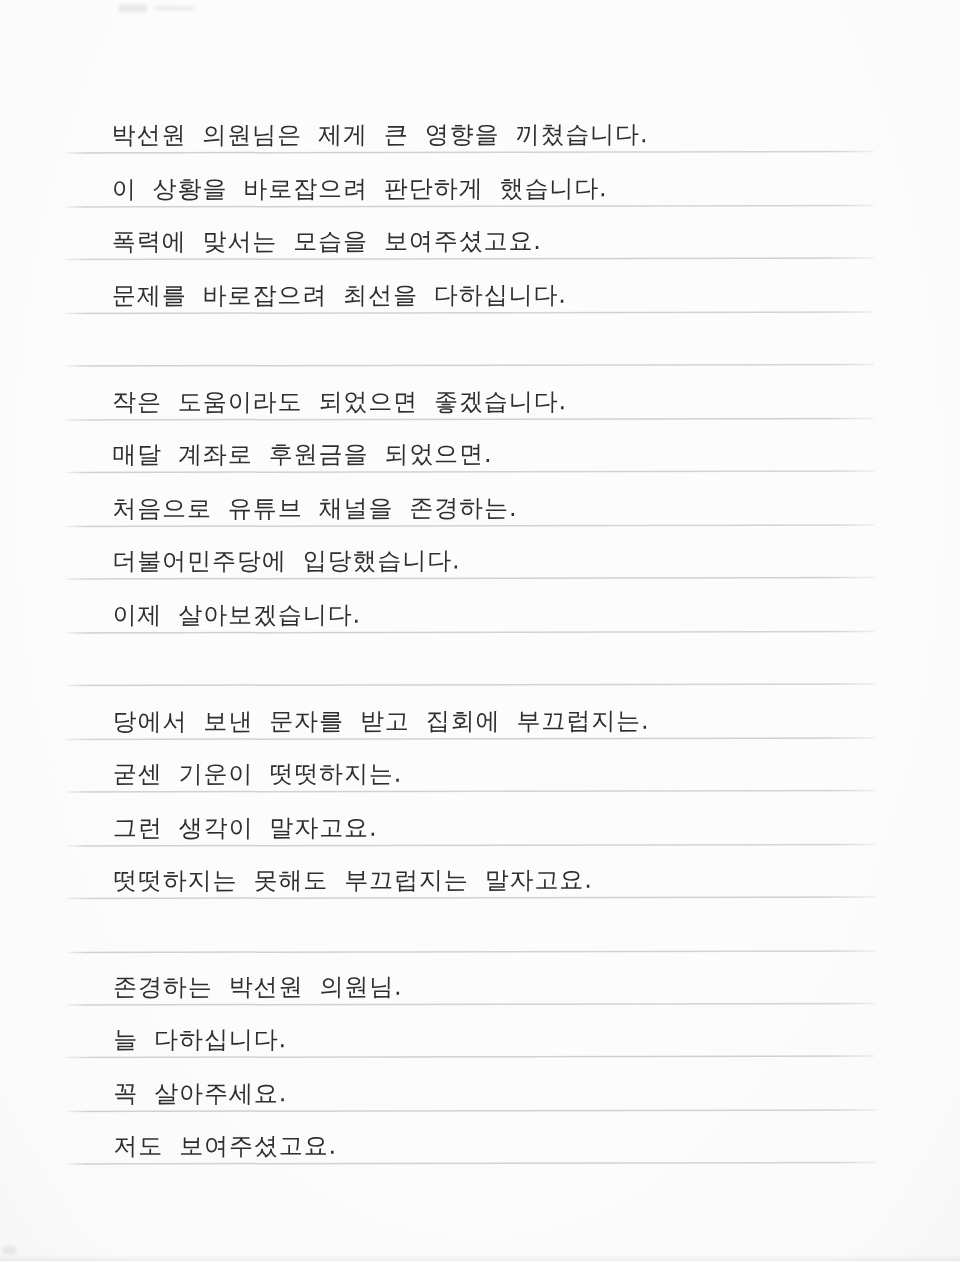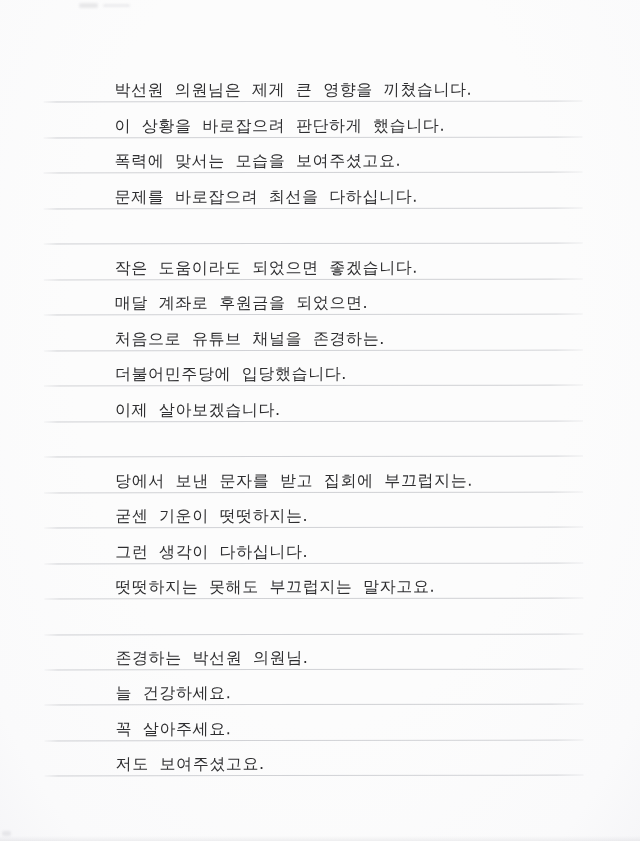--- a/index.html
+++ b/index.html
@@ -57,21 +57,20 @@
       left bottom / 100% 1px no-repeat;
   }
   .hw {
     color: var(--ink);
     font-size: 16px;
     line-height: 1;
     letter-spacing: 0.6px;
     word-spacing: 5px;
     white-space: nowrap;
     transform: skewX(-0.5deg);
-    margin-left: 40px;
   }
   
   .smudge {
     position: absolute;
     border-radius: 2px;
     filter: blur(1px);
     pointer-events: none;
   }
   .s1 { left: 79px;  top: 3px;   width: 19px; height: 5px; background: #e8e8ea; }
   .s2 { left: 103px; top: 4px;   width: 27px; height: 3px; background: #ececee; }
@@ -113,31 +112,31 @@
         <span class="hw">이제 살아보겠습니다.</span>
       </div>
       <div class="row blank"></div>
       <div class="row">
         <span class="hw">당에서 보낸 문자를 받고 집회에 부끄럽지는.</span>
       </div>
       <div class="row">
         <span class="hw">굳센 기운이 떳떳하지는.</span>
       </div>
       <div class="row">
-        <span class="hw">그런 생각이 다하십니다.</span>
+        <span class="hw">그런 생각이 말자고요.</span>
       </div>
       <div class="row">
         <span class="hw">떳떳하지는 못해도 부끄럽지는 말자고요.</span>
       </div>
       <div class="row blank"></div>
       <div class="row">
         <span class="hw">존경하는 박선원 의원님.</span>
       </div>
       <div class="row">
-        <span class="hw">늘 건강하세요.</span>
+        <span class="hw">늘 다하십니다.</span>
       </div>
       <div class="row">
         <span class="hw">꼭 살아주세요.</span>
       </div>
       <div class="row">
         <span class="hw">저도 보여주셨고요.</span>
       </div>
     </div>
   <div class="smudge s3"></div>
 </div>

